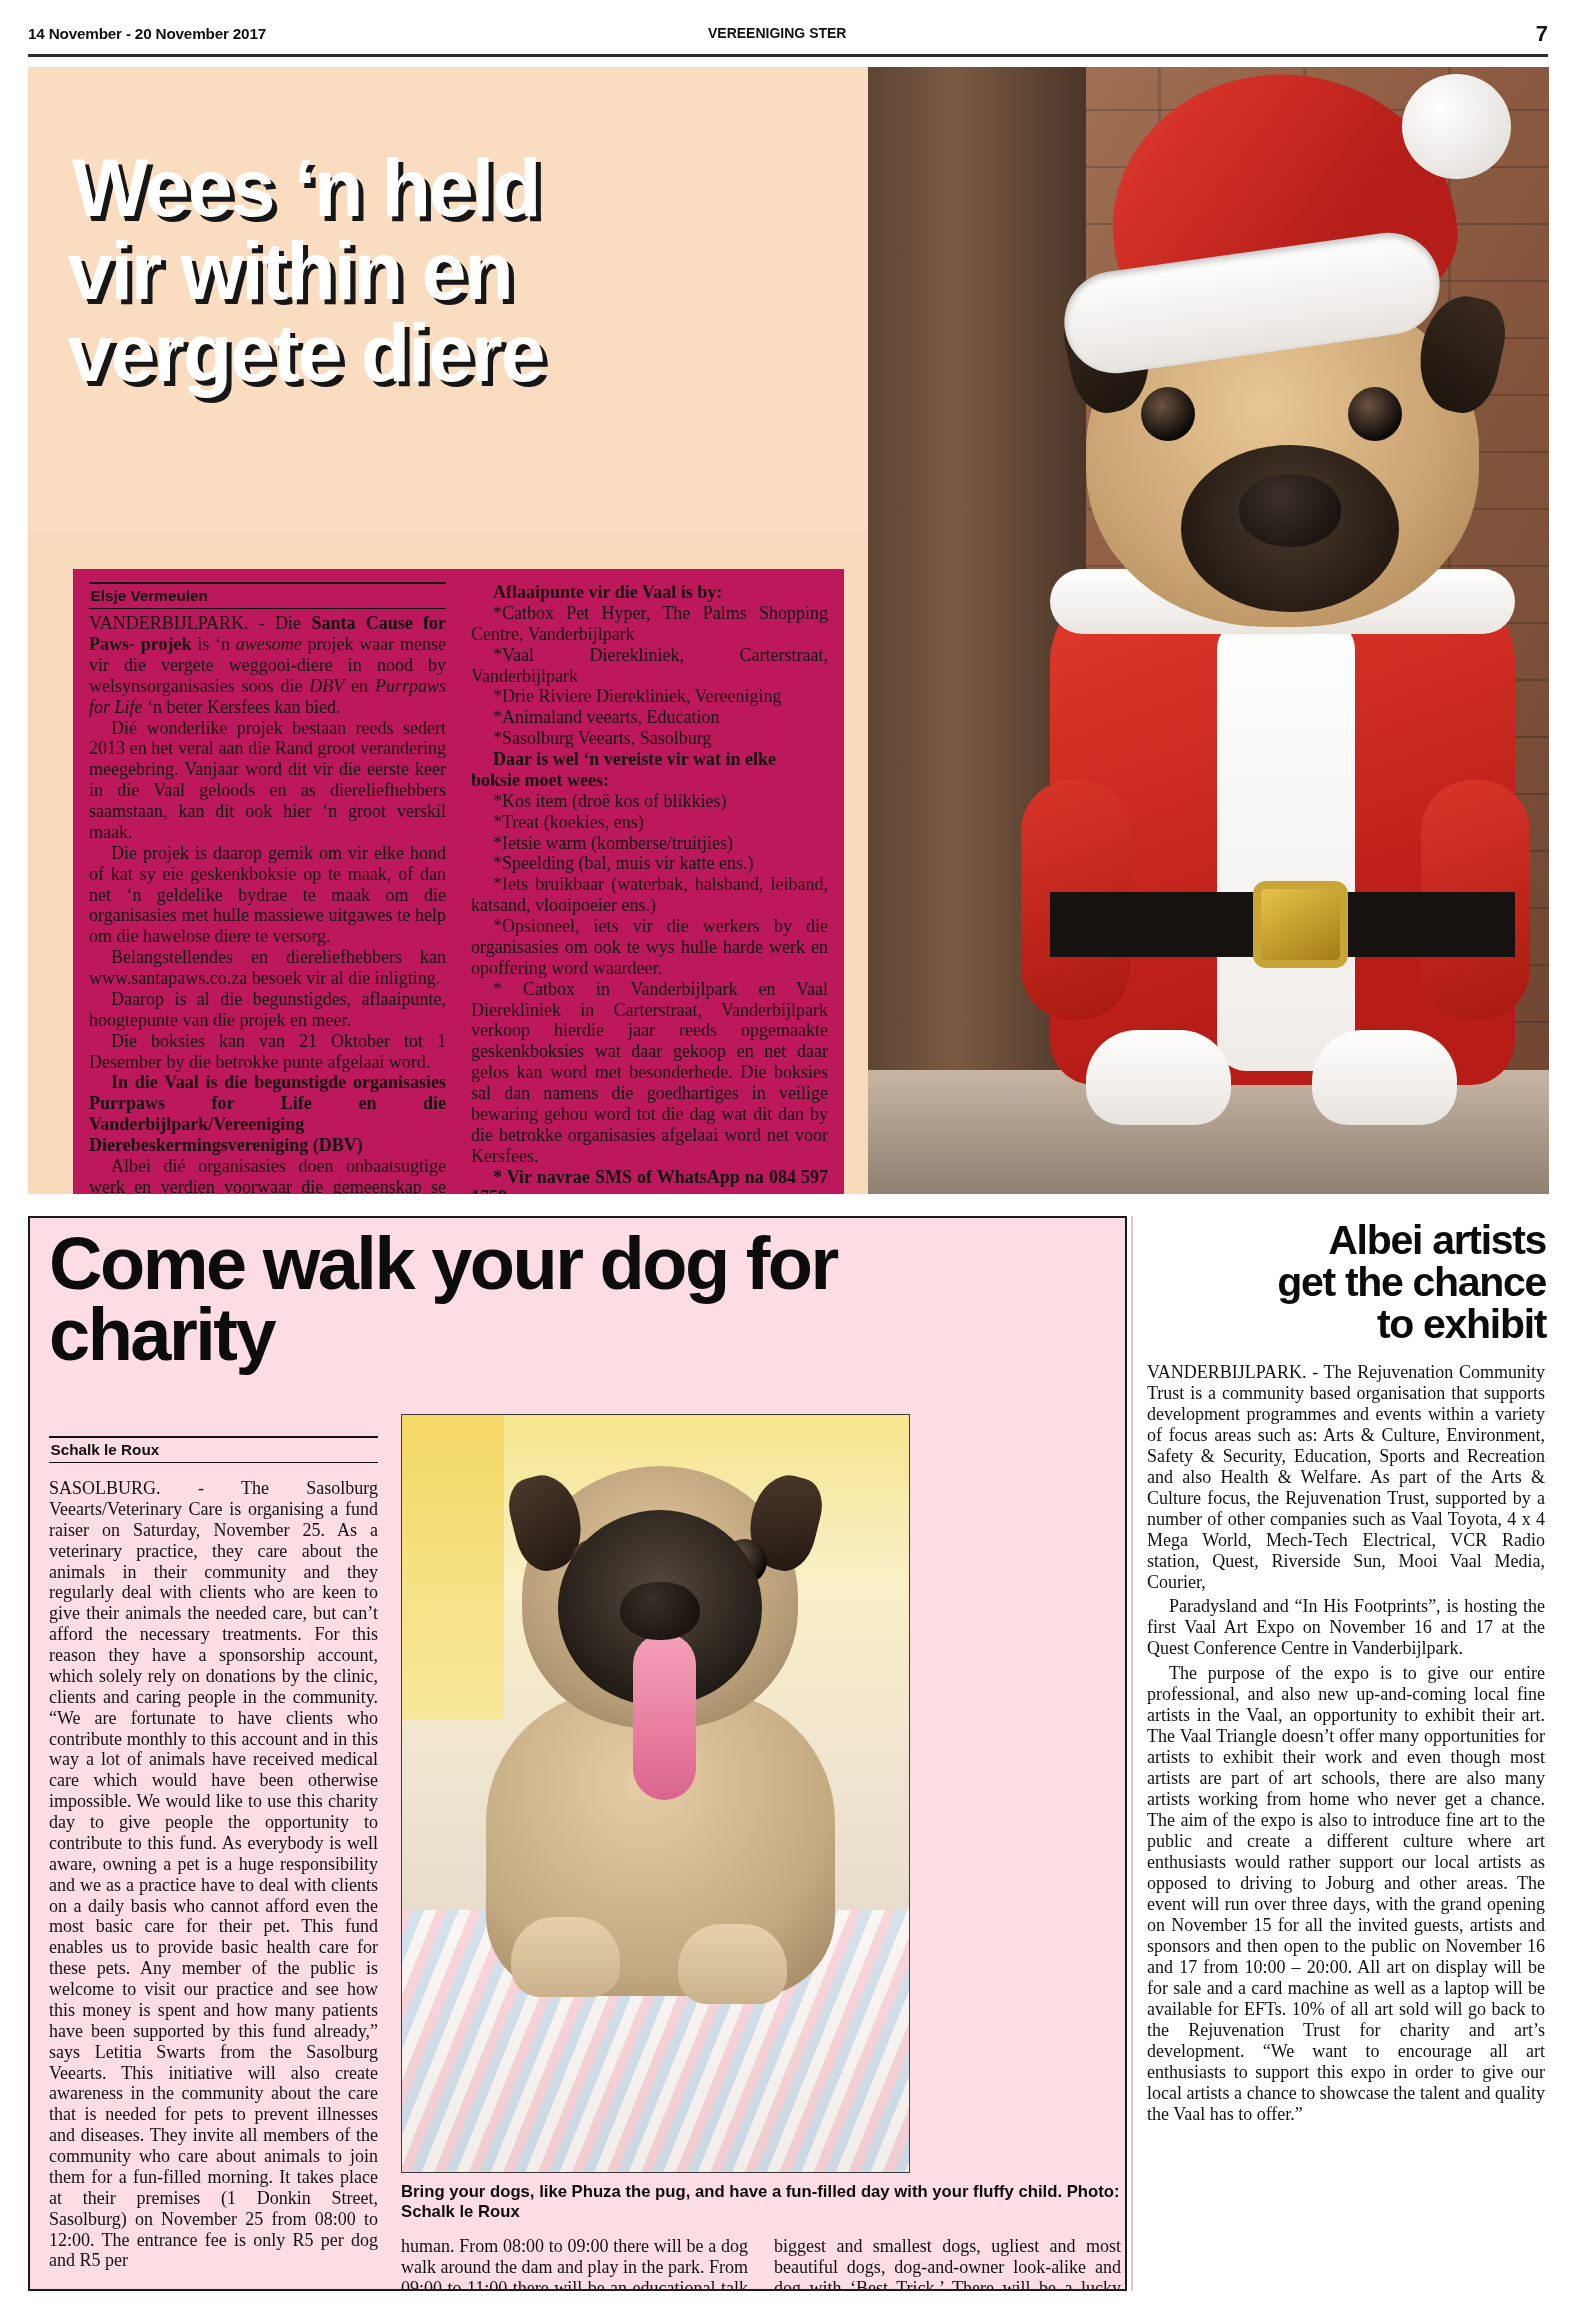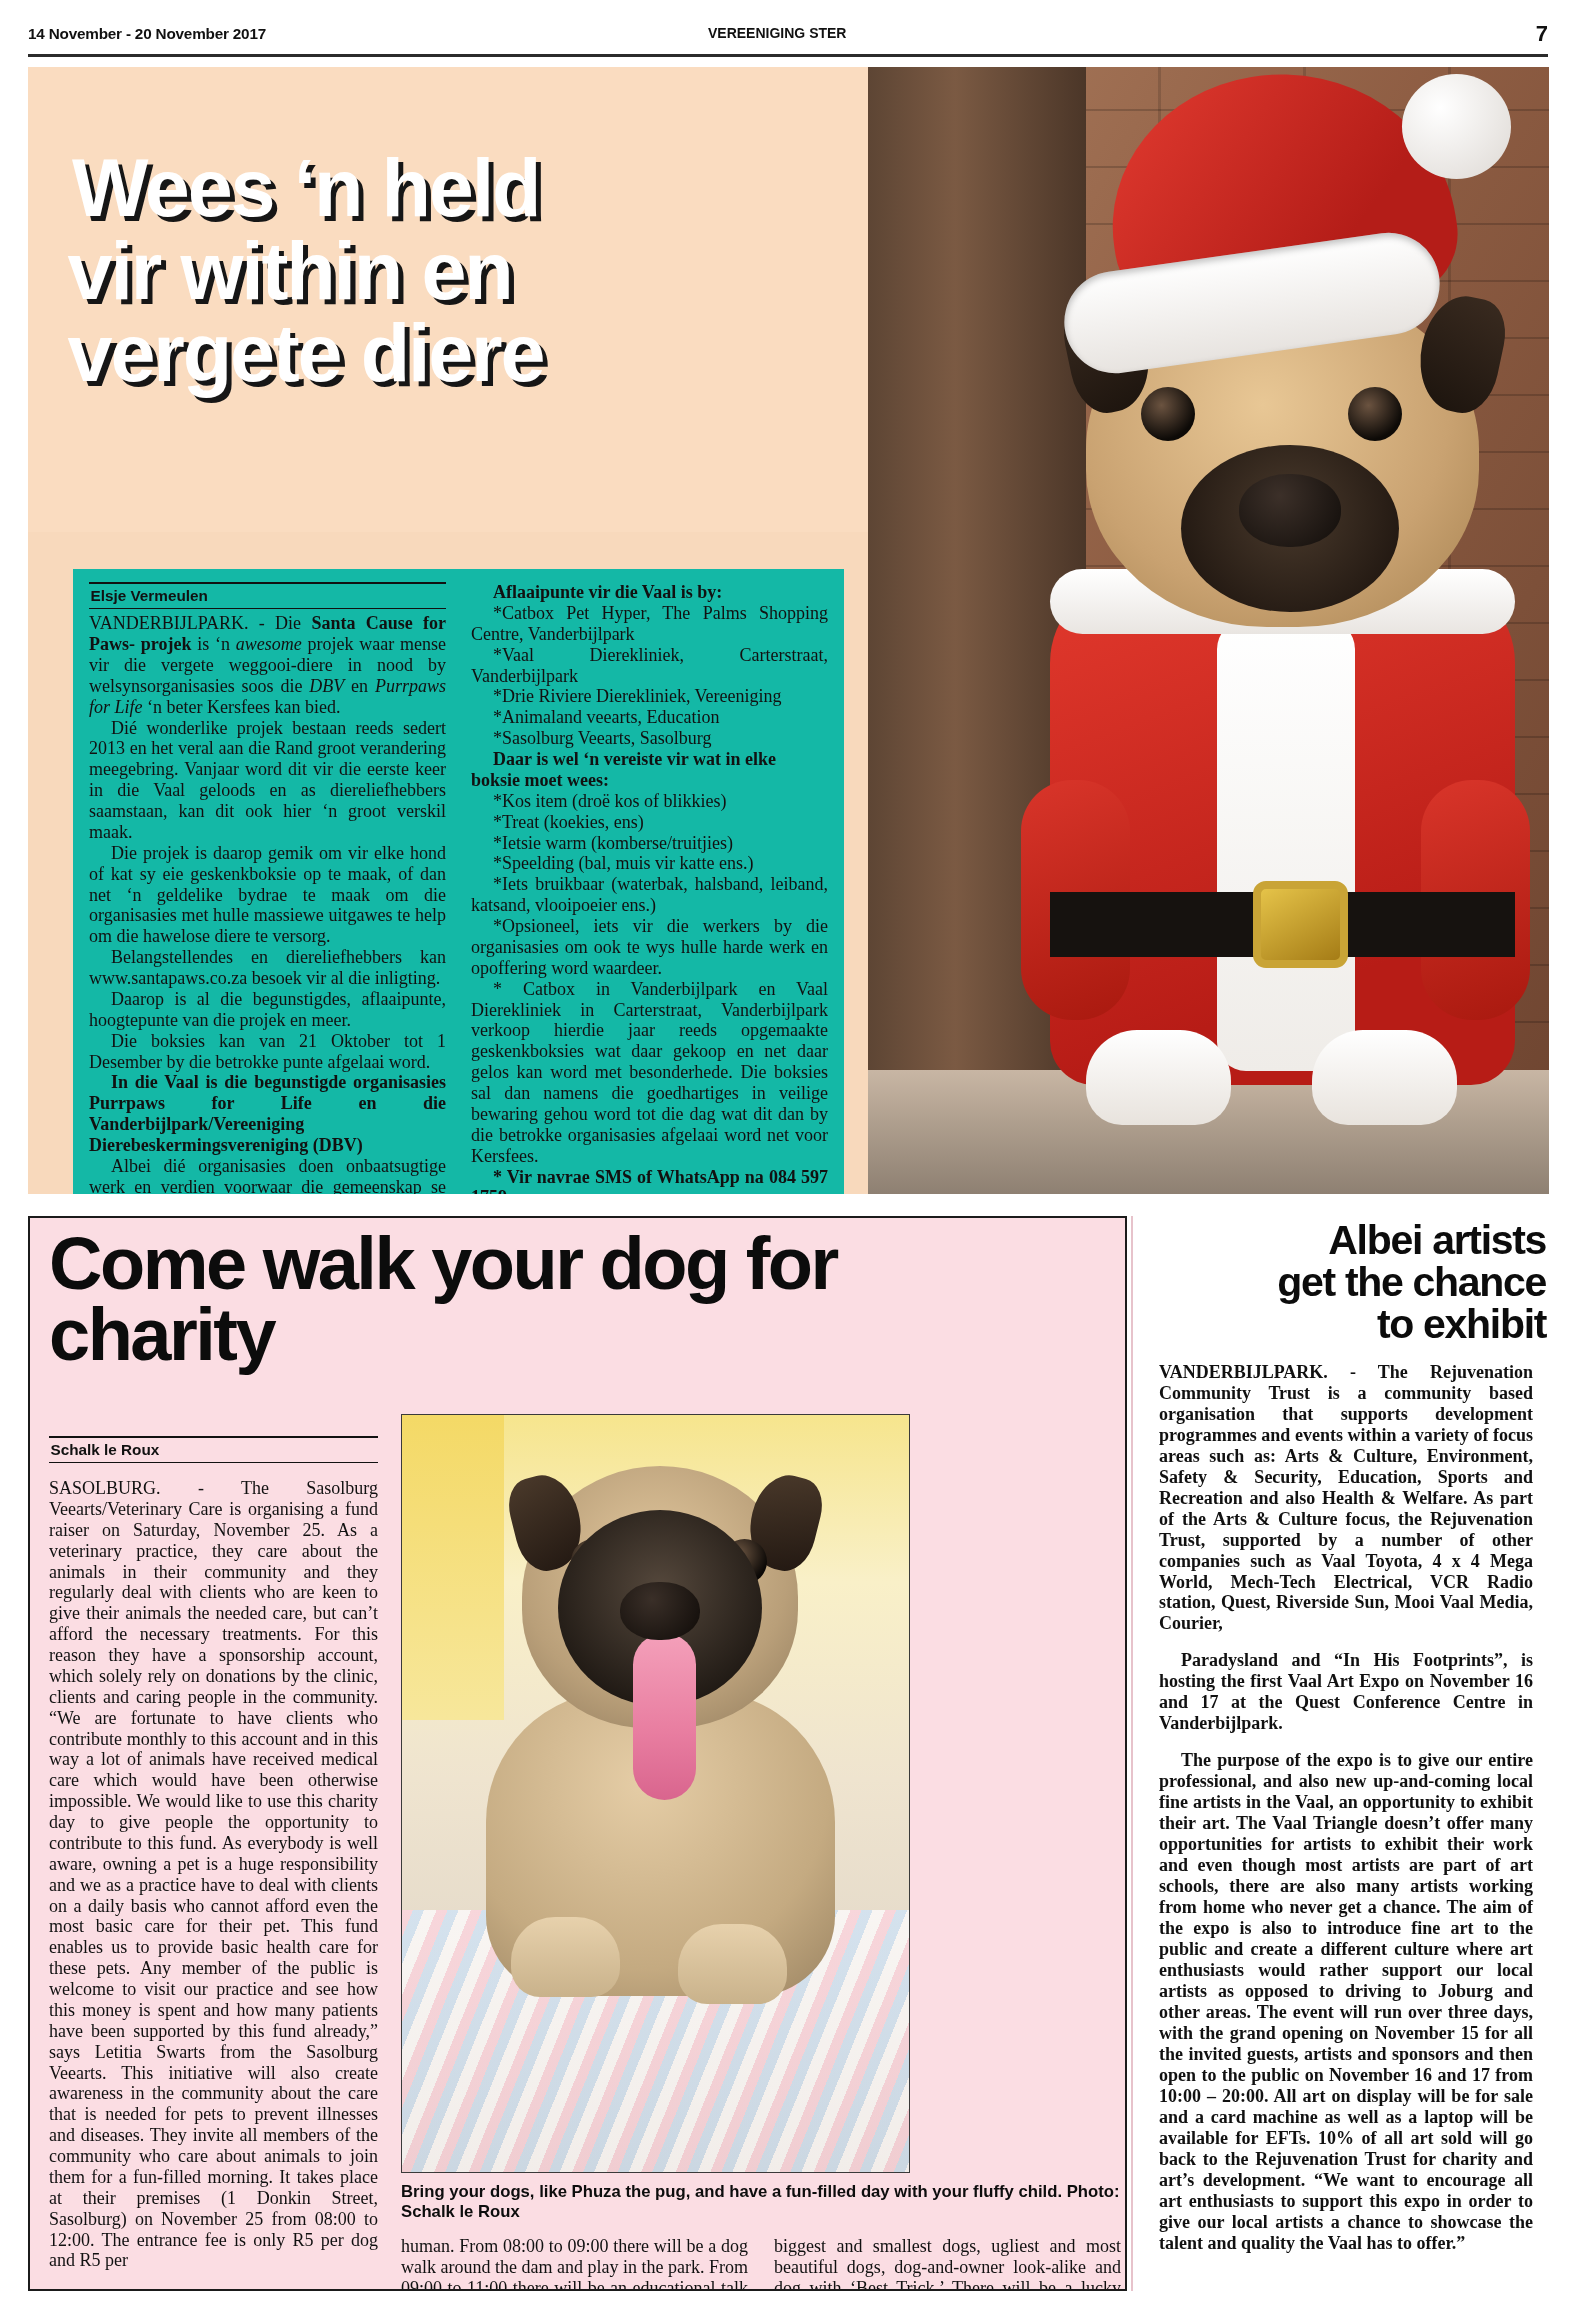--- a/index.html
+++ b/index.html
@@ -73,21 +73,21 @@
   .sleeve.l{left:153px;} .sleeve.r{left:553px;}
 
   
   .hl-top{position:absolute;left:44px;top:40px;width:785px;
           font-family:"Liberation Sans",sans-serif;font-weight:bold;font-size:81px;line-height:1.02;
           letter-spacing:-2.2px;color:#fff;
           text-shadow:5.1px 5.1px 0 #161616;margin-top:40px;}
   .hl-top .l2{margin-left:-4.4px;}
 
   
-  .textbox{position:absolute;left:45px;top:502px;width:771px;background:#14b8a6;padding:13px 16px 19px 16px;box-sizing:border-box;}
+  .textbox{position:absolute;left:45px;top:502px;width:771px;background:#be185d;padding:13px 16px 19px 16px;box-sizing:border-box;}
   .cols2{column-count:2;column-gap:25px;}
   .byline{border-top:2.2px solid #111;border-bottom:1.5px solid #111;padding:2.9px 0 2.9px 1.5px;margin:0 0 4.4px 0;
           font-family:"Liberation Sans",sans-serif;font-weight:bold;font-size:15.3px;}
   p.body{margin:0;font-size:18px;line-height:1.16;text-align:justify;text-indent:22px;
          font-family:"Liberation Serif",serif;hyphens:auto;}
   p.body.first{text-indent:0;}
   p.body b{font-weight:bold;}
   p.body i{font-style:italic;}
   p.lead{margin:0;font-size:18px;line-height:1.16;text-align:left;text-indent:0;}
   .bold-line{font-weight:bold;}
@@ -133,21 +133,21 @@
   .caption{position:absolute;left:371px;top:964px;width:720px;
            font-family:"Liberation Sans Narrow","Liberation Sans",sans-serif;font-weight:bold;
            font-size:16.7px;line-height:1.22;color:#0d0d0d;}
   .charity-bottom{position:absolute;left:371px;top:1018px;width:720px;}
   .cb-cols{column-count:2;column-gap:26px;}
 
   
   .story-artists{position:absolute;left:1143px;top:1216px;width:406px;height:1075px;background:#fff;overflow:hidden;}
   .hl-artists{font-family:"Liberation Sans",sans-serif;font-weight:bold;font-size:41px;line-height:1.02;
               letter-spacing:-1.3px;text-align:right;color:#0c0c0c;margin:4.4px 2.9px 16px 0;}
-  .artists-body p{margin:16px;font-size:18px;line-height:1.165;text-align:justify;text-indent:22px;hyphens:auto;font-weight:bold;}
+  .artists-body p{margin:4px;font-size:18px;line-height:1.165;text-align:justify;text-indent:22px;hyphens:auto;}
   .artists-body p.first{text-indent:0;}
 
   .vrule{position:absolute;left:1131px;top:1216px;width:2.2px;height:1075px;background:#e7c3cb;}
 </style>
 </head>
 <body>
 
 <div class="page">
 
   <div class="masthead">

